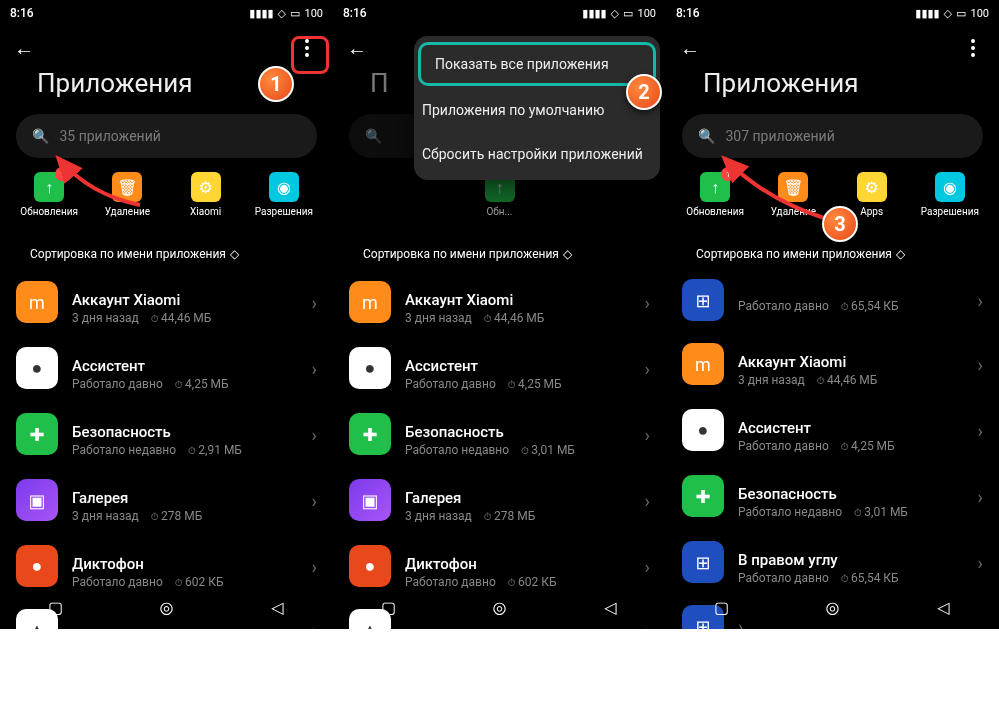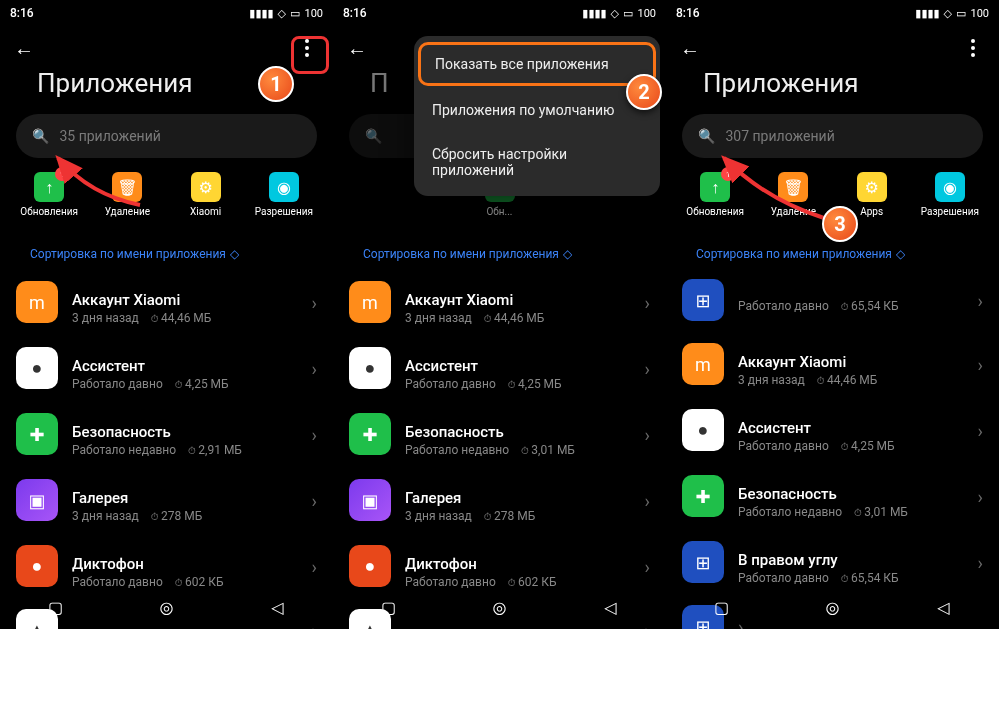--- a/index.html
+++ b/index.html
@@ -89,21 +89,21 @@
 .qi-cyan { background: #00c8e0; }
 .badge-dot {
   position: absolute; top: -5px; right: -5px;
   width: 14px; height: 14px;
   background: #f44; border-radius: 50%;
   font-size: 8px; display: flex; align-items: center; justify-content: center;
 }
 .sort-row {
   padding: 20px 30px 8px;
   font-size: 12px;
-  color: #3b82f6;
+  color: #ffffff;
   display: flex;
   align-items: center;
   gap: 4px;
 }
 .app-list { }
 .app-row {
   display: flex;
   align-items: center;
   padding: 10px 16px;
   gap: 14px;
@@ -139,27 +139,27 @@
   position: absolute;
   top: 36px; right: 6px;
   width: 246px;
   background: #2b2b2b;
   border-radius: 14px;
   padding: 4px 0;
   box-shadow: 0 8px 30px rgba(0,0,0,.6);
   z-index: 10;
 }
 .popup-item {
-  padding: 14px 18px;
+  padding: 14px 8px;
   font-size: 14px;
   cursor: pointer;
   color: #eee;
 }
 .popup-item.hl {
-  border: 3px solid #f97316;
+  border: 3px solid #14b8a6;
   border-radius: 10px;
   margin: 2px 4px;
   padding: 11px 14px;
 }
 
 .annot-box {
   position: absolute;
   border: 3px solid #e33;
   border-radius: 8px;
   pointer-events: none;

